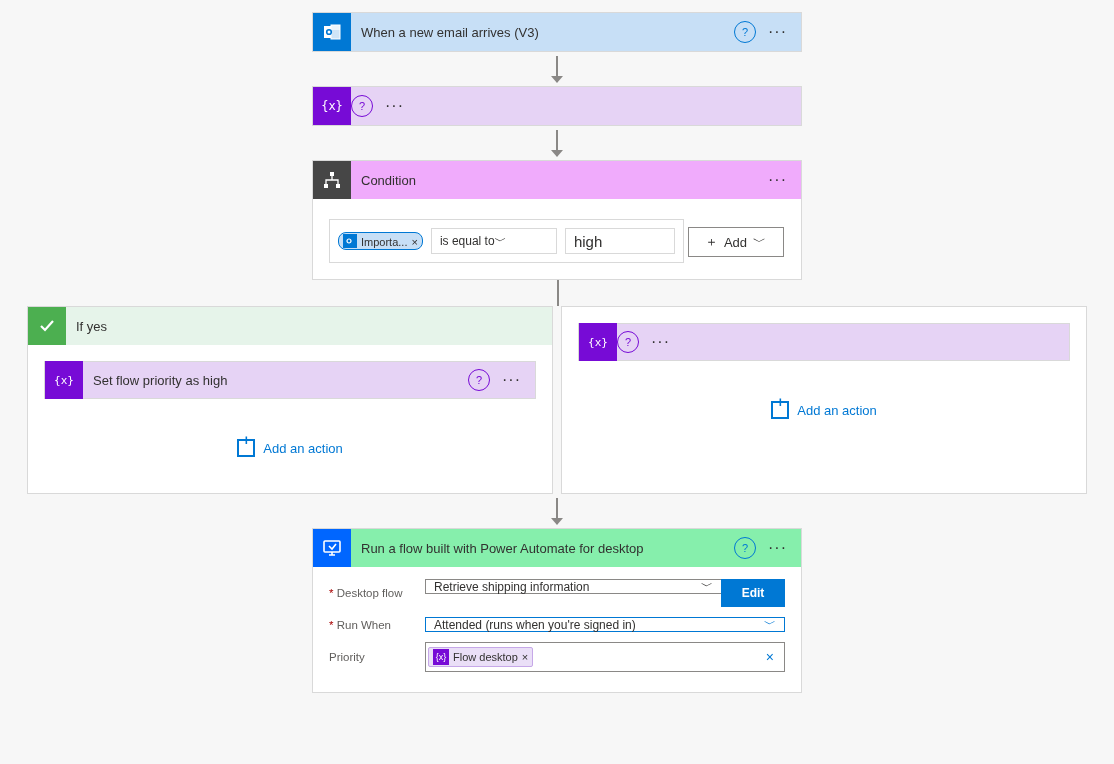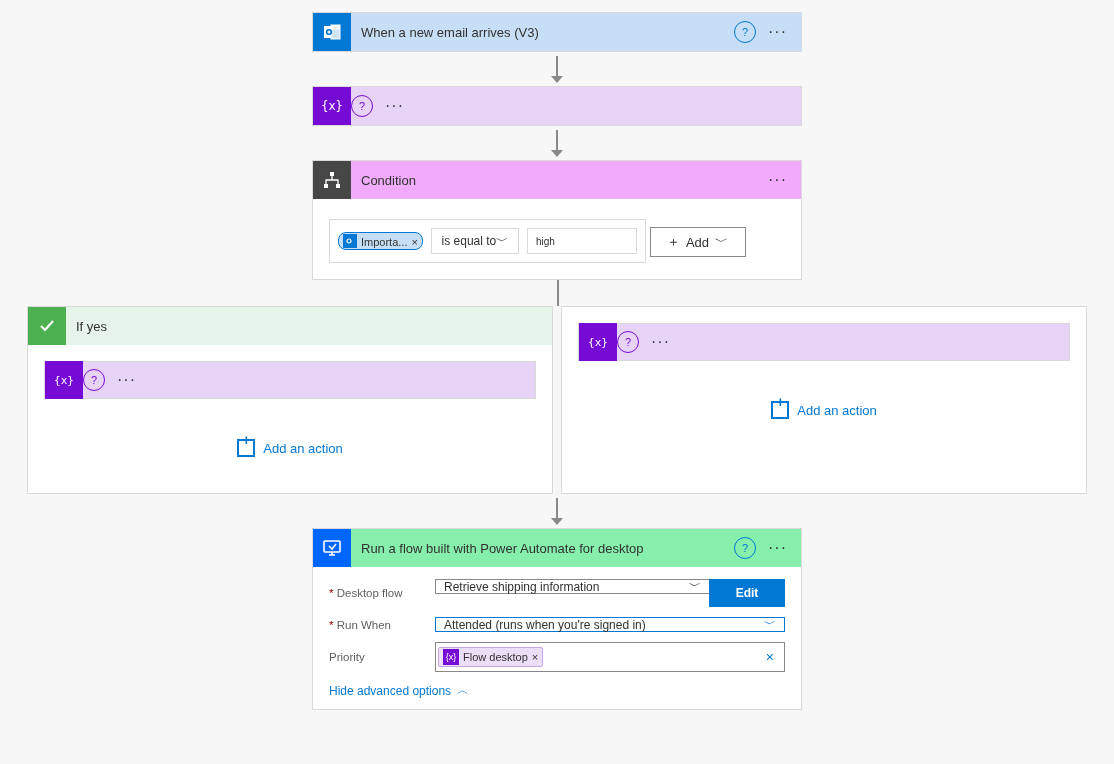--- a/index.html
+++ b/index.html
@@ -108,33 +108,33 @@
     padding: 1px 4px;
     gap: 4px;
     max-width: 95px;
   }
   .cond-token-ic {
     width: 14px; height: 14px; background:#0078D4; display:flex;align-items:center;justify-content:center;
   }
   .cond-select {
     border: 1px solid #D9D9D9;
     height: 26px;
-    width: 88px;
-    display: flex;
-    align-items: center;
-    justify-content: center;
+    width: 126px;
+    display: flex;
+    align-items: center;
+    justify-content: flex-start;
     padding: 0 8px;
     font-size: 12px;
   }
   .cond-input {
     border: 1px solid #D9D9D9;
     height: 26px;
     width: 110px;
     padding: 0 8px;
-    font-size: 10px;
+    font-size: 15px;
     display:flex;align-items:center;
   }
   .add-btn {
     margin-top: 12px;
     border: 1px solid #8A8886;
     height: 30px;
     width: 96px;
     display: inline-flex;
     align-items: center;
     justify-content: center;
@@ -188,32 +188,32 @@
   .add-action-ic {
     width:18px;height:18px;border:2px solid #0078D4;
     position:relative;
   }
   .add-action-ic::after{
     content:"+";position:absolute;top:-9px;left:3px;font-size:14px;font-weight:bold;
   }
 
   
   .runflow-body { padding: 12px 16px 10px 16px; }
-  .form-row { display:flex; align-items:center; margin-bottom:10px; gap:10px; }
+  .form-row { display:flex; align-items:center; margin-bottom:10px; }
   .form-label { width:96px; font-size:11.5px; color:#605E5C; }
   .form-label .req { color:#A80000; }
   .select-input {
     flex:1; height:15px; border:1px solid #8A8886;
     display:flex;align-items:center;justify-content:space-between;
     padding:0 8px;font-size:12px;
   }
   .select-dual { display:flex; flex:1; }
   .select-dual .select-input { border-right:none; }
   .edit-btn {
-    height:28px;width:76px;background:#0078D4;color:#fff;
+    height:28px;width:64px;background:#0078D4;color:#fff;
     display:flex;align-items:center;justify-content:center;
     font-size:12px;font-weight:600;border:1px solid #0078D4;
   }
   .token-input {
     flex:1; height:30px; border:1px solid #8A8886;
     display:flex;align-items:center;justify-content:space-between;
     padding:2px;font-size:11px;
   }
   .var-token {
     display:inline-flex;align-items:center;gap:4px;
@@ -321,20 +321,21 @@
         <span>If yes</span>
       </div>
       <div class="branch-body">
         <div class="inner-card">
           <div class="card-header hdr-var">
             <div class="card-icon">
               <svg width="18" height="18">
                   <text x="9" y="13" text-anchor="middle" fill="#fff" font-size="11" font-family="monospace">{x}</text>
                 </svg>
             </div>
+            <div class="card-title">Set flow priority as high</div>
             <div class="card-help">?</div>
             <div class="card-more">···</div>
           </div>
         </div>
         <div class="add-action">
           <span class="add-action-ic"></span>
           <span>Add an action</span>
         </div>
       </div>
     </div>
@@ -398,20 +399,16 @@
         <div class="form-label"><span>Priority</span></div>
         <div class="token-input">
           <span class="var-token">
             <span class="var-token-ic">{x}</span>
             <span>Flow desktop</span>
             <span style="cursor:pointer;">×</span>
           </span>
           <span class="clear-x">×</span>
         </div>
       </div>
-      <div class="adv-toggle">
-        <span>Hide advanced options</span>
-        <span>︿</span>
-      </div>
     </div>
   </div>
 
 </div>
 
 </body></html>

